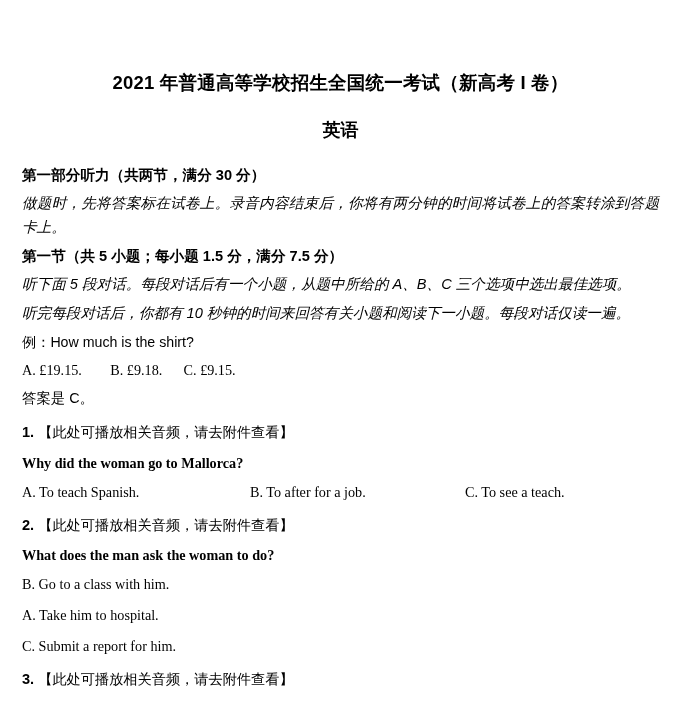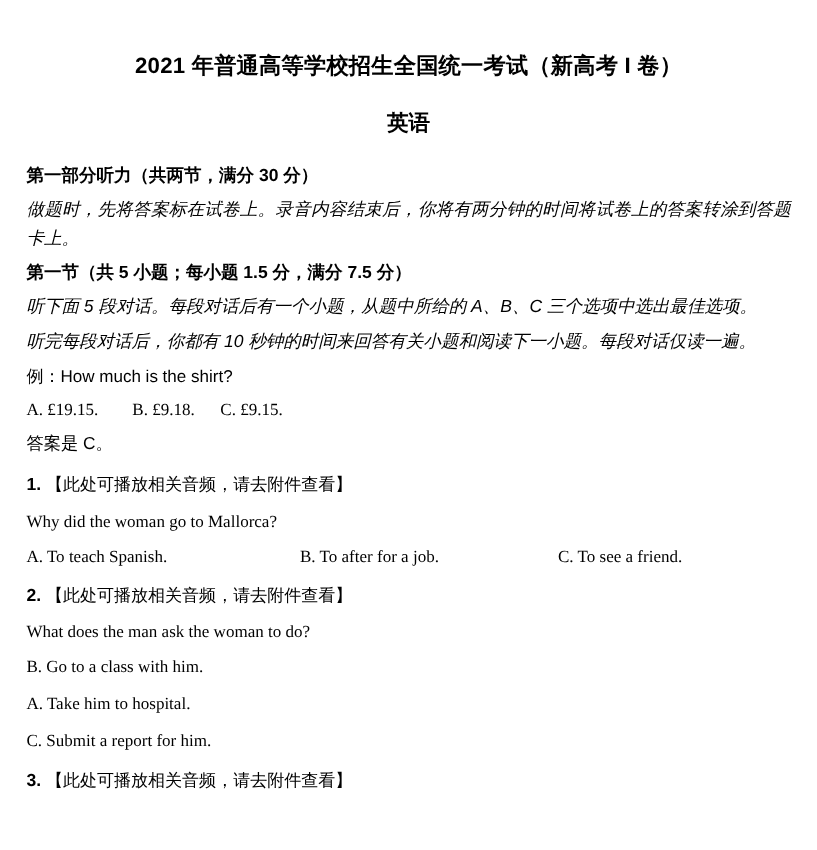--- a/index.html
+++ b/index.html
@@ -13,20 +13,21 @@
     font-family: "Liberation Serif", serif;
     color: #000000;
     overflow: hidden;
   }
   .page {
     position: relative;
     width: 681px;
     height: 676px;
     box-sizing: border-box;
     padding: 44px 22px 0 22px;
+    margin-top: 28px;
   }
   .doc-title {
     font-family: "Liberation Sans", sans-serif;
     font-weight: bold;
     font-size: 18.5px;
     text-align: center;
     letter-spacing: 0.2px;
     margin: 0 0 26px 0;
     line-height: 1.2;
   }
@@ -54,20 +55,21 @@
     line-height: 1.62;
     margin: 0 0 5px 0;
     text-align: justify;
     font-style: italic;
   }
   .en-line {
     font-family: "Liberation Serif", serif;
     font-size: 14.2px;
     line-height: 1.55;
     margin: 0 0 7px 0;
+    font-weight: bold;
   }
   .example-line {
     font-family: "Liberation Sans", sans-serif;
     font-size: 14.2px;
     line-height: 1.6;
     margin: 0 0 6px 0;
   }
   .opt-row {
     font-family: "Liberation Serif", serif;
     font-size: 14.2px;
@@ -134,21 +136,21 @@
   <p class="q-head">
     <span class="num">1.</span>
     <span class="audio-note">【此处可播放相关音频，请去附件查看】</span>
   </p>
 
   <p class="en-line">Why did the woman go to Mallorca?</p>
 
   <div class="opt-row-cols">
     <span class="opt-col-a">A. To teach Spanish.</span>
     <span class="opt-col-b">B. To after for a job.</span>
-    <span class="opt-col-c">C. To see a friend.</span>
+    <span class="opt-col-c">C. To see a teach.</span>
   </div>
 
   <p class="q-head">
     <span class="num">2.</span>
     <span class="audio-note">【此处可播放相关音频，请去附件查看】</span>
   </p>
 
   <p class="en-line">What does the man ask the woman to do?</p>
 
   <div class="opt-stack">

